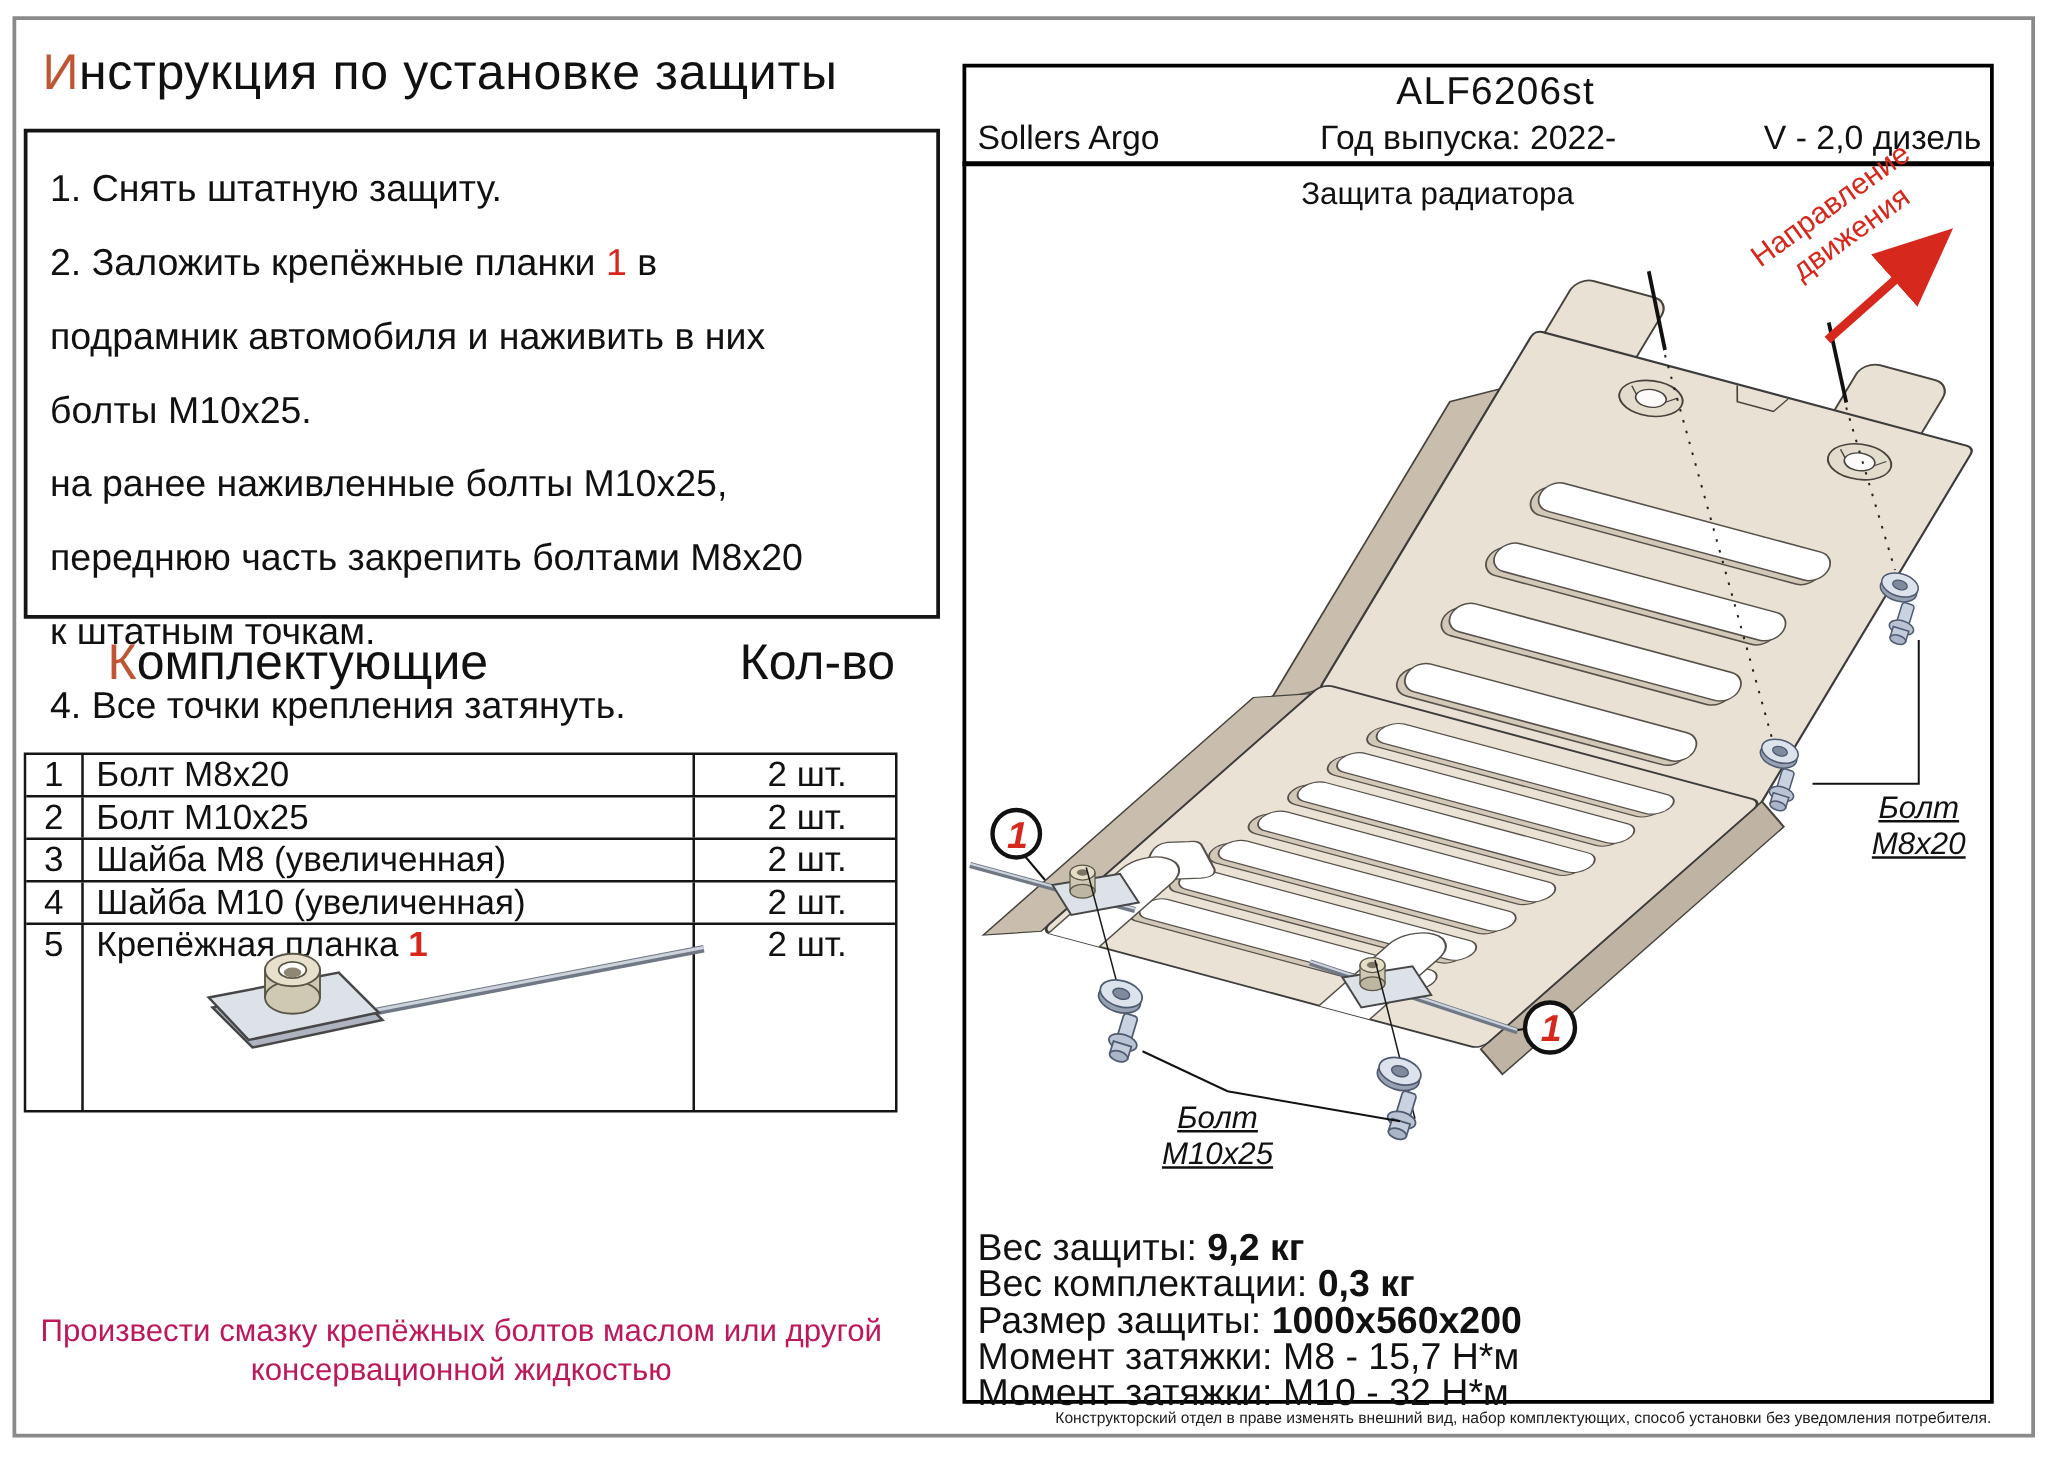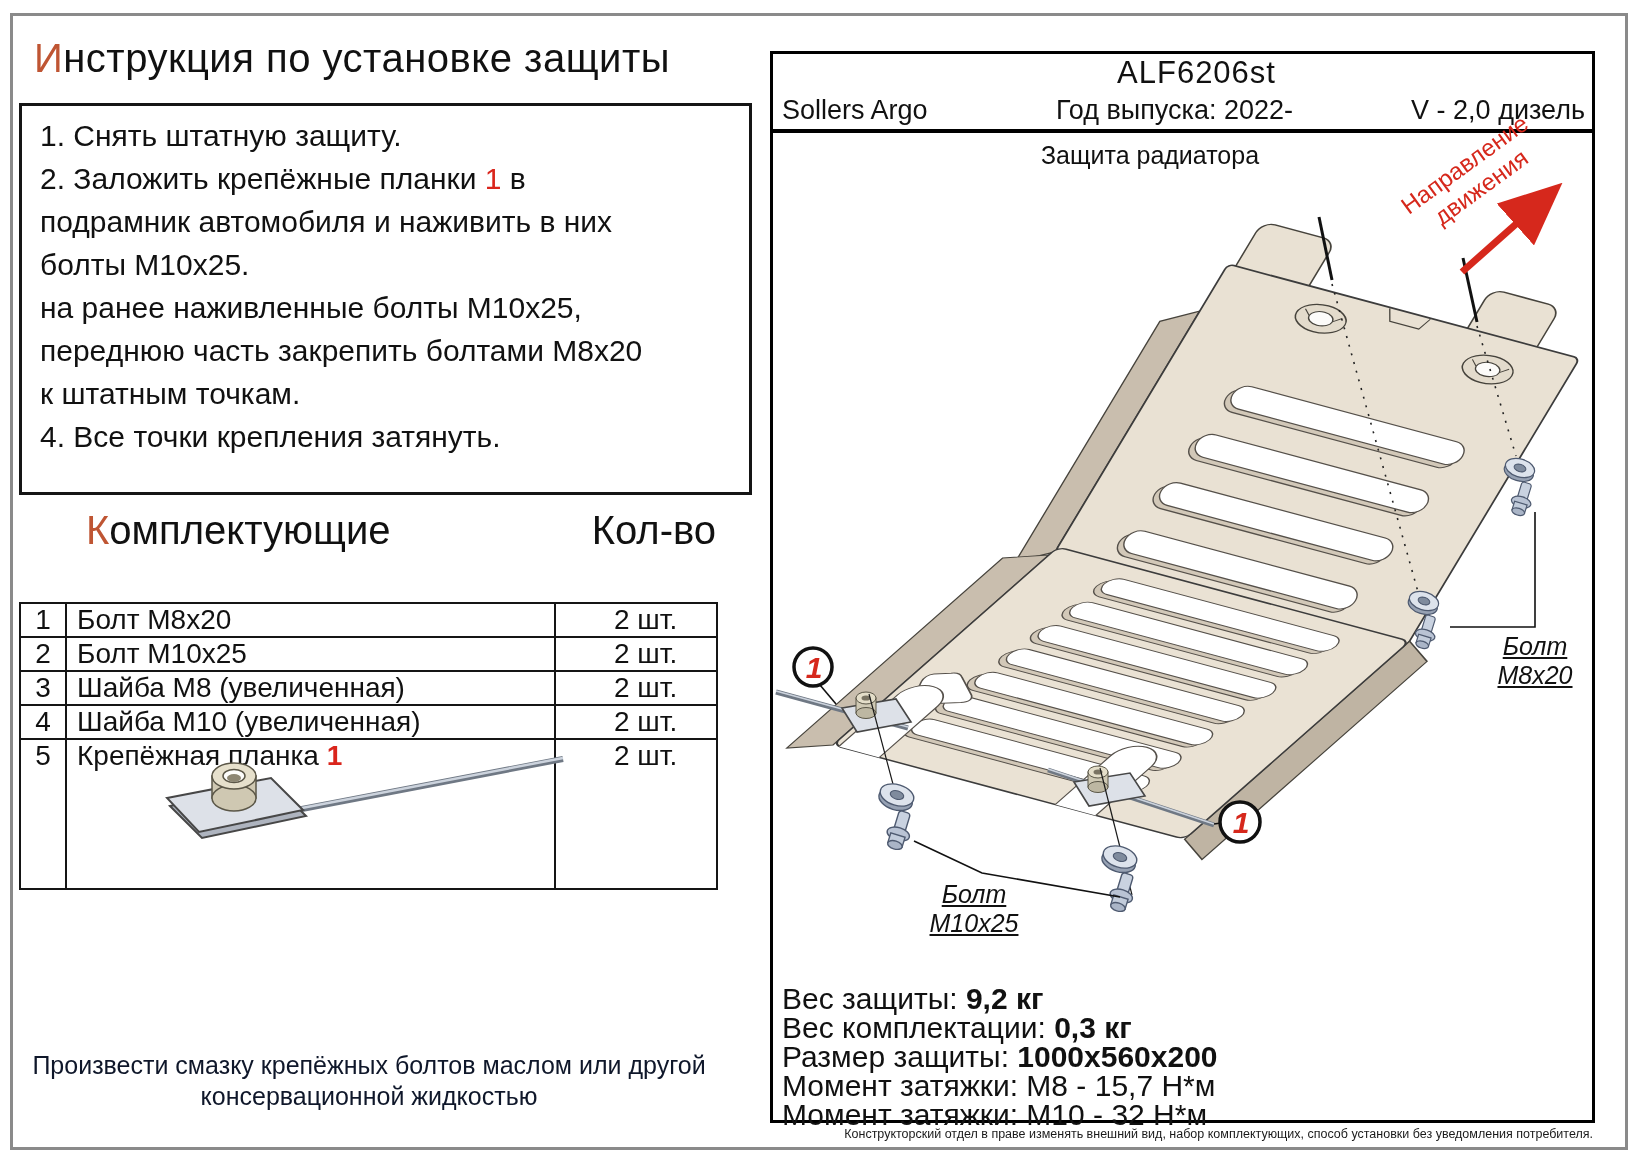--- a/index.html
+++ b/index.html
@@ -6,36 +6,36 @@
   #page{position:relative;width:1642px;height:1168px;background:#fff;
         font-family:"Liberation Sans",sans-serif;color:#111;overflow:hidden;}
   .abs{position:absolute;}
   
   #frame{left:10px;top:13px;width:1612px;height:1131px;border:3px solid #8a8a8a;}
   
   #title{left:34px;top:36px;font-size:40px;white-space:nowrap;letter-spacing:0.5px;}
   .accent{color:#bf5533;}
   .red{color:#da251c;}
   #instr-box{left:19px;top:103px;width:727px;height:386px;border:3px solid #151515;}
-  #instr-box .ln{margin:0 0 0 18px;font-size:30px;line-height:43px;white-space:nowrap;}
+  #instr-box .ln{margin:16px 0 0 18px;font-size:30px;line-height:43px;white-space:nowrap;}
   #instr-box .pad{height:8px;}
   #comp-head{left:19px;top:508px;width:699px;height:46px;}
   #comp-title{left:67px;top:0;font-size:40px;white-space:nowrap;}
   #qty-title{right:2px;top:0;font-size:40px;white-space:nowrap;}
   #table{left:19px;top:602px;width:695px;border:2px solid #151515;}
   .trow{display:flex;height:32px;border-bottom:2px solid #151515;}
   .trow.last{height:148px;border-bottom:none;align-items:flex-start;}
   .cell{font-size:28px;line-height:32px;white-space:nowrap;}
   .c-num{width:44px;text-align:center;border-right:2px solid #151515;flex:none;height:100%;}
   .trow.last .c-num{height:148px;}
   .c-name{flex:1;padding-left:10px;border-right:2px solid #151515;height:100%;position:relative;}
   .trow.last .c-name{height:148px;}
   .c-qty{width:102px;padding-left:14px;flex:none;margin-left:44px;}
   #plank-svg{position:absolute;left:2px;top:14px;}
-  #note{left:19px;top:1050px;width:700px;text-align:center;font-size:25px;line-height:31px;color:#0f172a;}
+  #note{left:19px;top:1050px;width:700px;text-align:center;font-size:25px;line-height:31px;color:#be185d;}
   
   #panel-box{left:770px;top:51px;width:819px;height:1066px;border:3px solid #000;}
   #panel-sep{left:770px;top:129px;width:825px;height:4px;background:#000;}
   #alf{left:770px;top:55px;width:825px;text-align:center;font-size:31px;letter-spacing:1px;margin-left:14px;}
   #model{left:782px;top:95px;font-size:27px;}
   #year{left:762px;top:95px;width:825px;text-align:center;font-size:27px;}
   #engine{left:1180px;top:95px;width:405px;text-align:right;font-size:27px;}
   #draw-title{left:920px;top:141px;width:460px;text-align:center;font-size:25px;}
   #direction{left:1384px;top:148px;width:178px;text-align:center;font-size:24px;line-height:28px;
              color:#d6281c;transform:rotate(-36deg);white-space:nowrap;}

